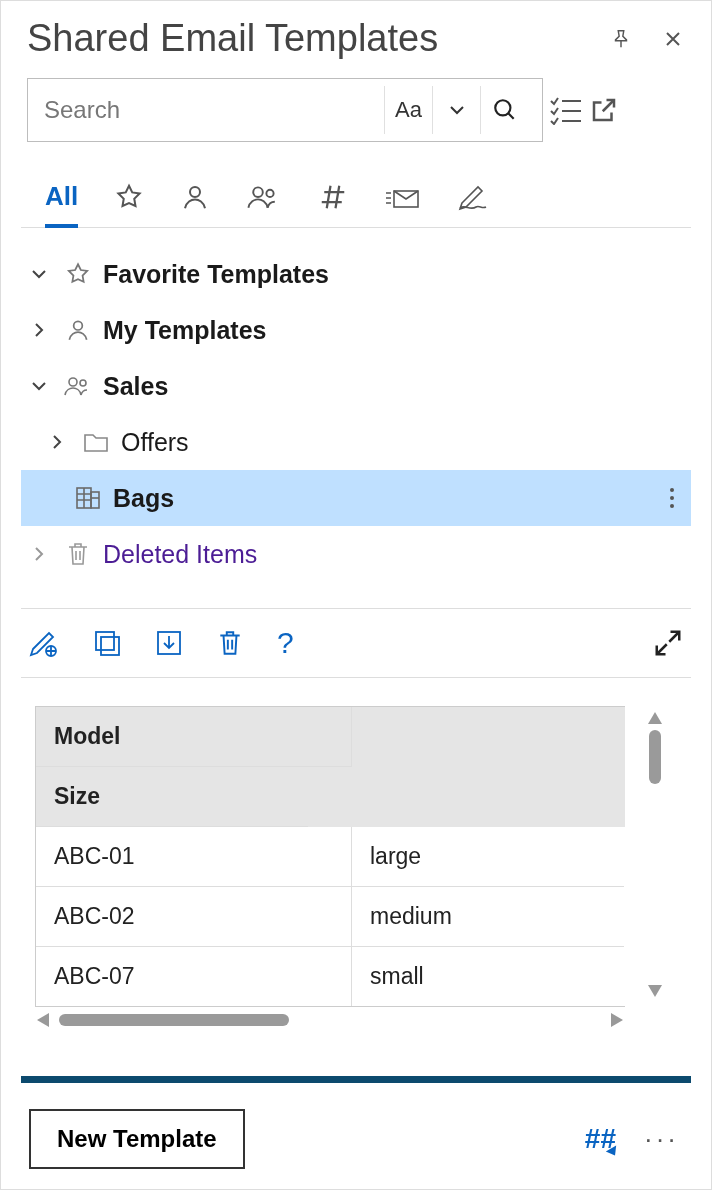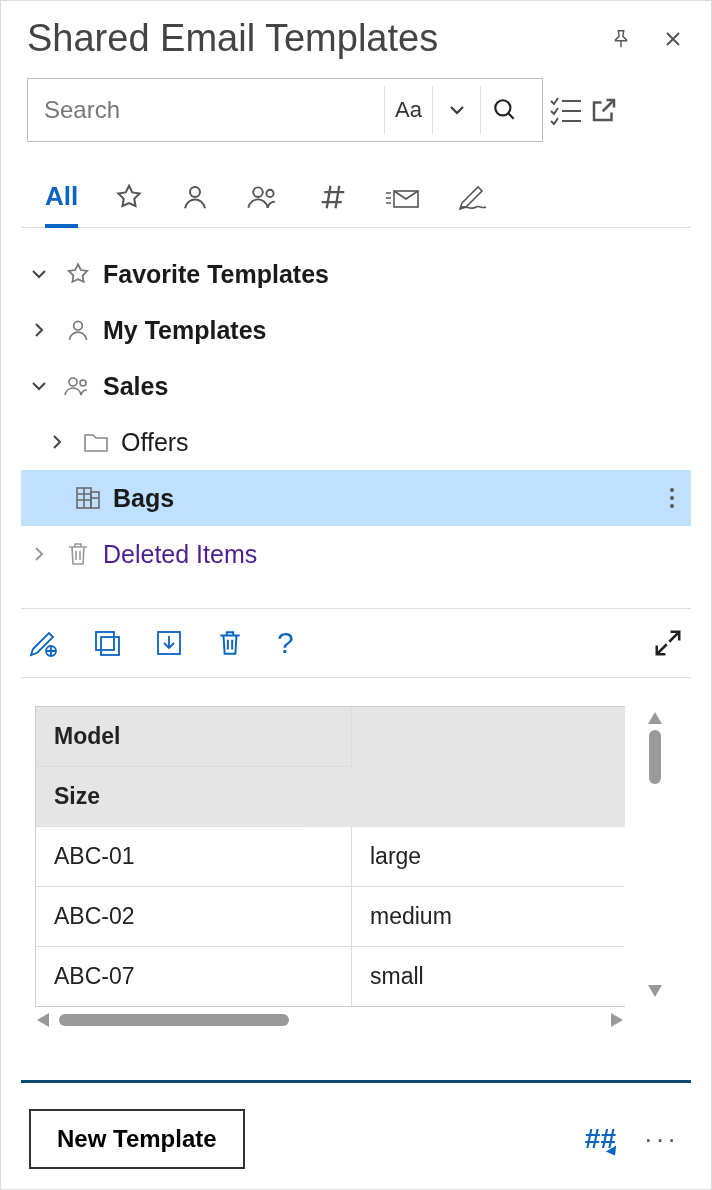--- a/index.html
+++ b/index.html
@@ -54,21 +54,21 @@
   .col-model { width:316px; border-right:1px solid #ddd; }
   .col-size { width:272px; }
   .trow { display:flex; background:#fff; }
   .scroll-col { position:absolute; right:26px; top:6px; bottom:30px; width:20px; display:flex; flex-direction:column; align-items:center; justify-content:space-between; color:#888; }
   .vthumb { width:12px; height:54px; background:#9a9a9a; border-radius:6px; margin-top:6px; }
   .hscroll { display:flex; align-items:center; gap:10px; width:590px; padding:6px 2px 0 2px; color:#888; }
   .hthumb { height:12px; width:230px; background:#9a9a9a; border-radius:6px; }
   .hspacer { flex:1; }
 
   
-  .footer { margin-top:auto; display:flex; align-items:center; gap:24px; padding:0 8px 0 8px; border-top:3px solid #0c4a6e; padding-top:26px; }
+  .footer { margin-top:auto; display:flex; align-items:center; gap:24px; padding:0 8px 0 8px; border-top:7px solid #0c4a6e; padding-top:26px; }
   .new-template-btn { border:2px solid #333; padding:14px 26px; font-size:24px; font-weight:600; background:#fff; cursor:pointer; }
   .footer-spacer { flex:1; }
   .hashtag-insert { color:#0a64c2; font-size:28px; font-weight:600; cursor:pointer; position:relative; }
   .hashtag-insert::after { content:""; position:absolute; right:-3px; bottom:-1px; width:0; height:0; border-left:6px solid transparent; border-right:6px solid transparent; border-top:8px solid #0a64c2; transform: rotate(-30deg);}
   .more-dots { font-size:26px; color:#555; cursor:pointer; letter-spacing:3px; padding:0 4px; }
 
   svg { display:block; }
 </style>
 </head>
 <body>

